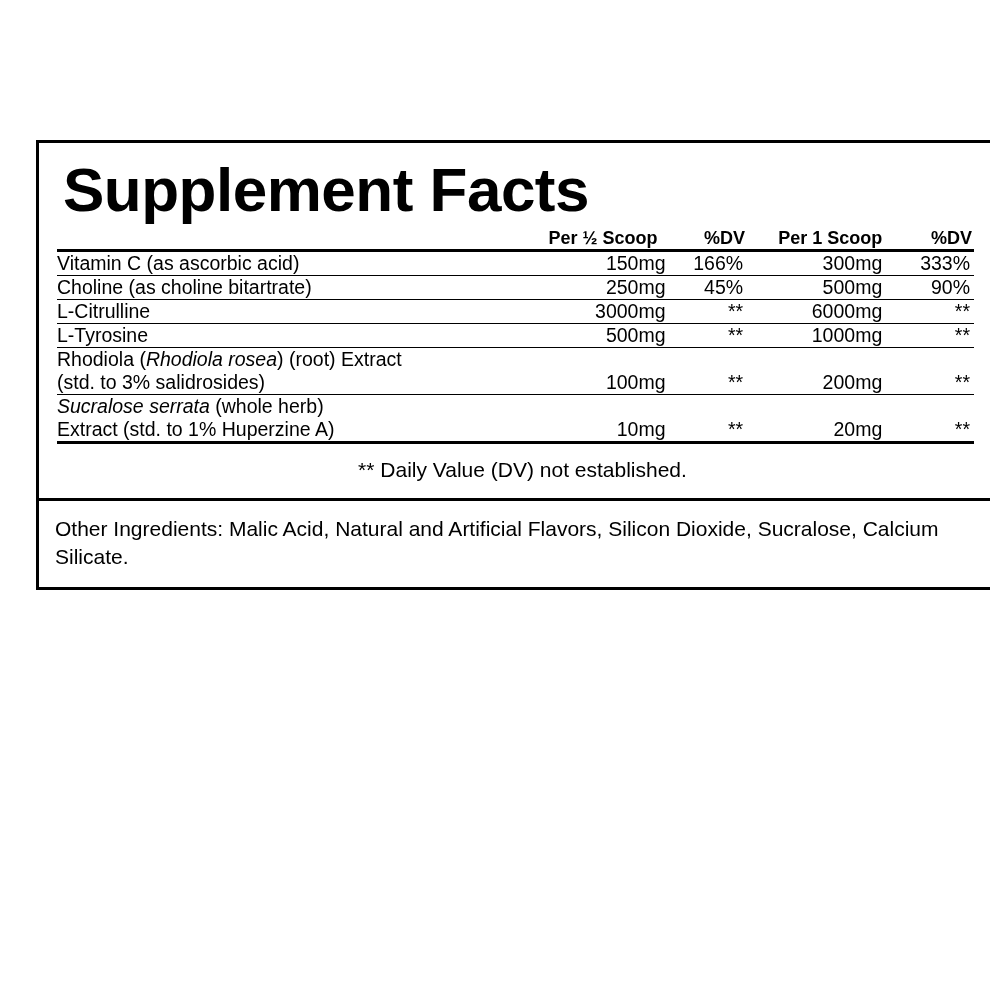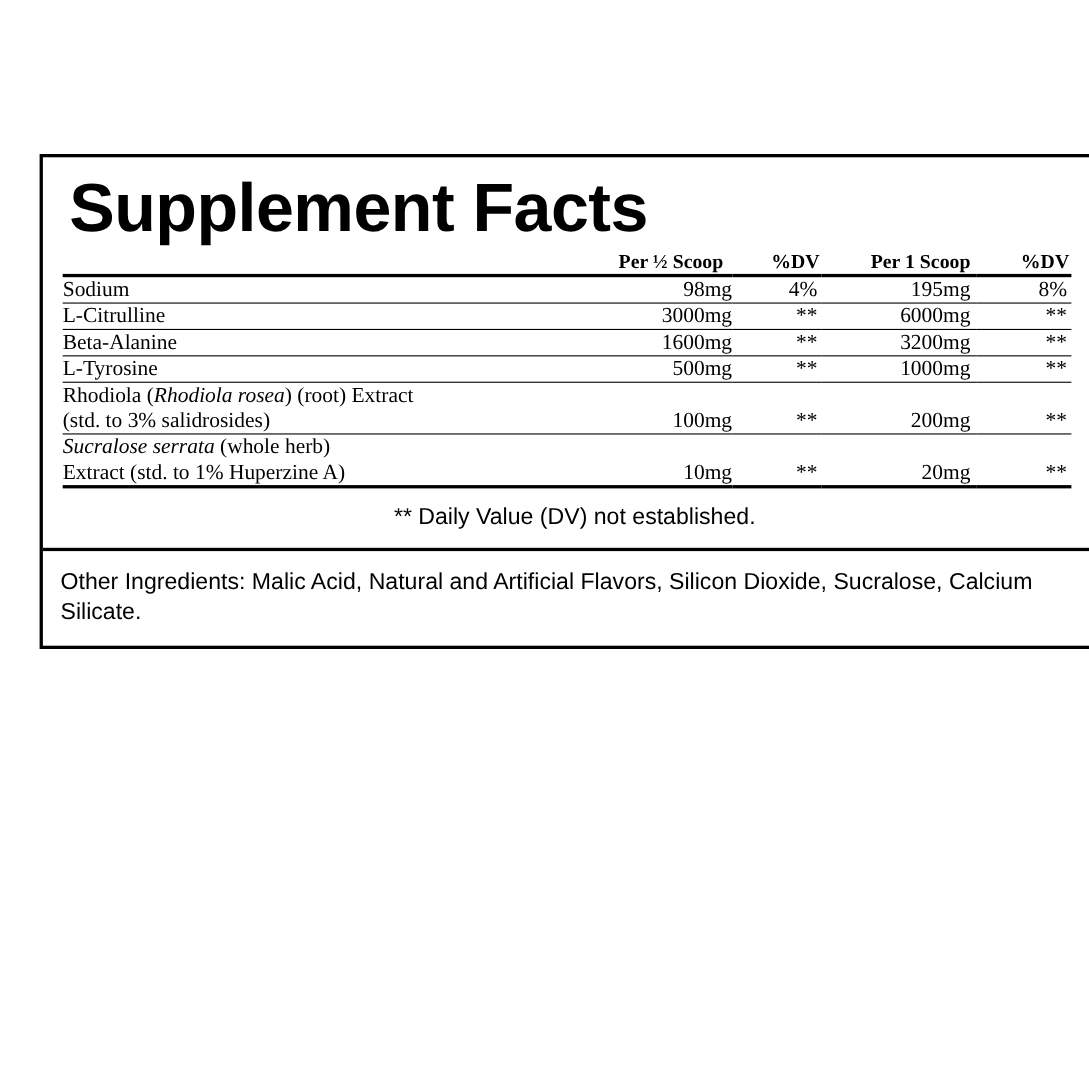--- a/index.html
+++ b/index.html
@@ -35,21 +35,20 @@
   }
 
   .facts-body {
     padding: 0 18px 0 18px;
   }
 
   table.facts {
     width: 100%;
     border-collapse: collapse;
     font-size: 19.5px;
-    font-family: Liberation Serif, serif;
   }
 
   table.facts td, table.facts th {
     padding: 0;
     vertical-align: bottom;
   }
 
   
   col.c-name  { width: 452px; }
   col.c-amt1  { width: 130px; }
@@ -148,45 +147,45 @@
           <th class="h-dv1">%DV</th>
           <th class="h-amt2">Per 1 Scoop</th>
           <th class="h-dv2">%DV</th>
         </tr>
         <tr class="thickline">
             <td colspan="5"></td>
           </tr>
       </thead>
       <tbody>
 
-
-
-        <tr>
-          <td class="nutrient">Sodium</td>
-          <td class="num amt1">98mg</td>
-          <td class="num dv">4%</td>
-          <td class="num amt2">195mg</td>
-          <td class="num dv">8%</td>
-        </tr>
+        <tr>
+          <td class="nutrient">Vitamin C (as ascorbic acid)</td>
+          <td class="num amt1">150mg</td>
+          <td class="num dv">166%</td>
+          <td class="num amt2">300mg</td>
+          <td class="num dv">333%</td>
+        </tr>
+
+        <tr>
+          <td class="nutrient">Choline (as choline bitartrate)</td>
+          <td class="num amt1">250mg</td>
+          <td class="num dv">45%</td>
+          <td class="num amt2">500mg</td>
+          <td class="num dv">90%</td>
+        </tr>
+
 
         <tr>
           <td class="nutrient">L-Citrulline</td>
           <td class="num amt1">3000mg</td>
           <td class="num dv">**</td>
           <td class="num amt2">6000mg</td>
           <td class="num dv">**</td>
         </tr>
 
-        <tr>
-          <td class="nutrient">Beta-Alanine</td>
-          <td class="num amt1">1600mg</td>
-          <td class="num dv">**</td>
-          <td class="num amt2">3200mg</td>
-          <td class="num dv">**</td>
-        </tr>
 
 
         <tr>
           <td class="nutrient">L-Tyrosine</td>
           <td class="num amt1">500mg</td>
           <td class="num dv">**</td>
           <td class="num amt2">1000mg</td>
           <td class="num dv">**</td>
         </tr>
 

